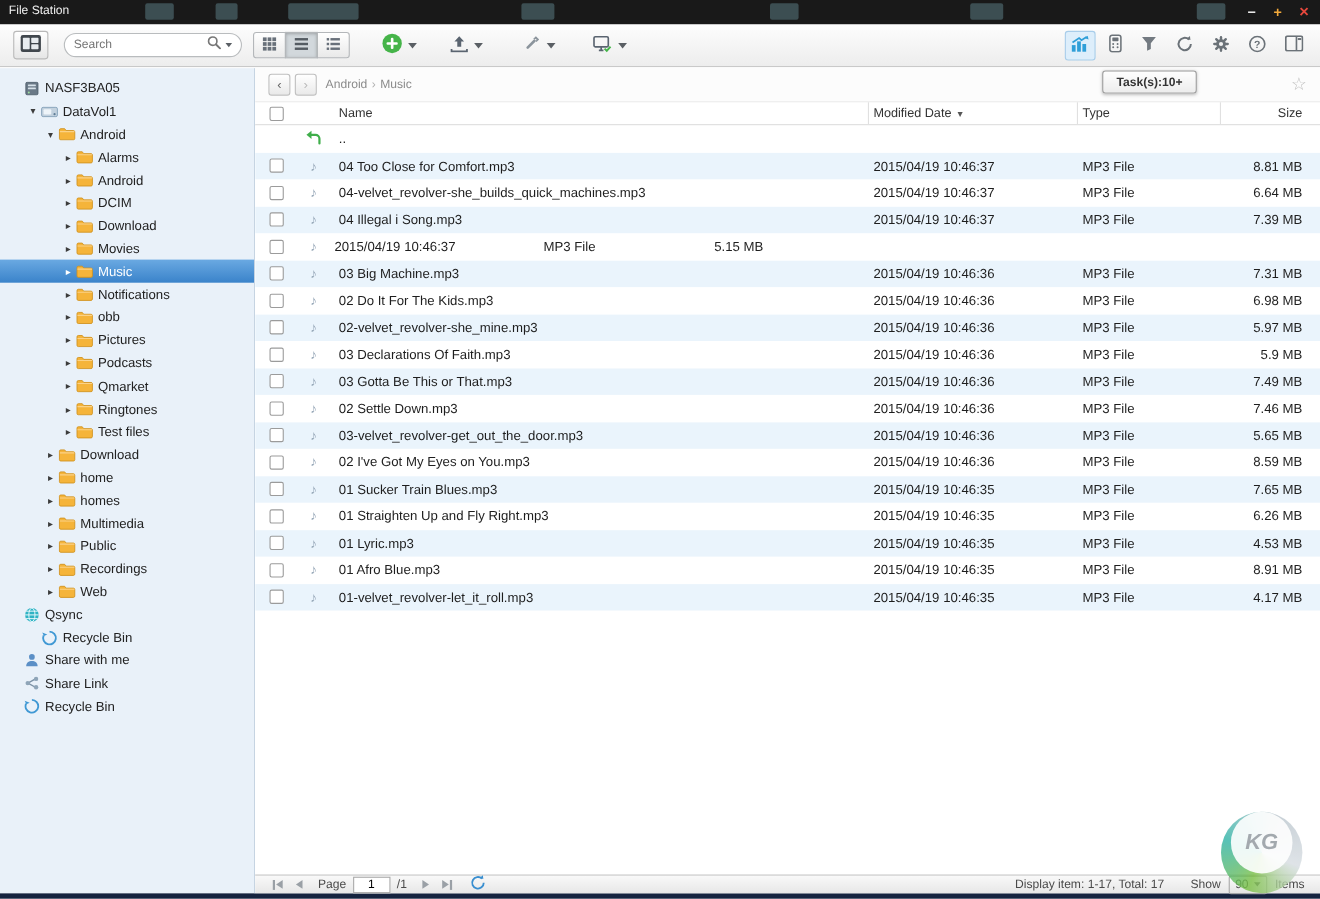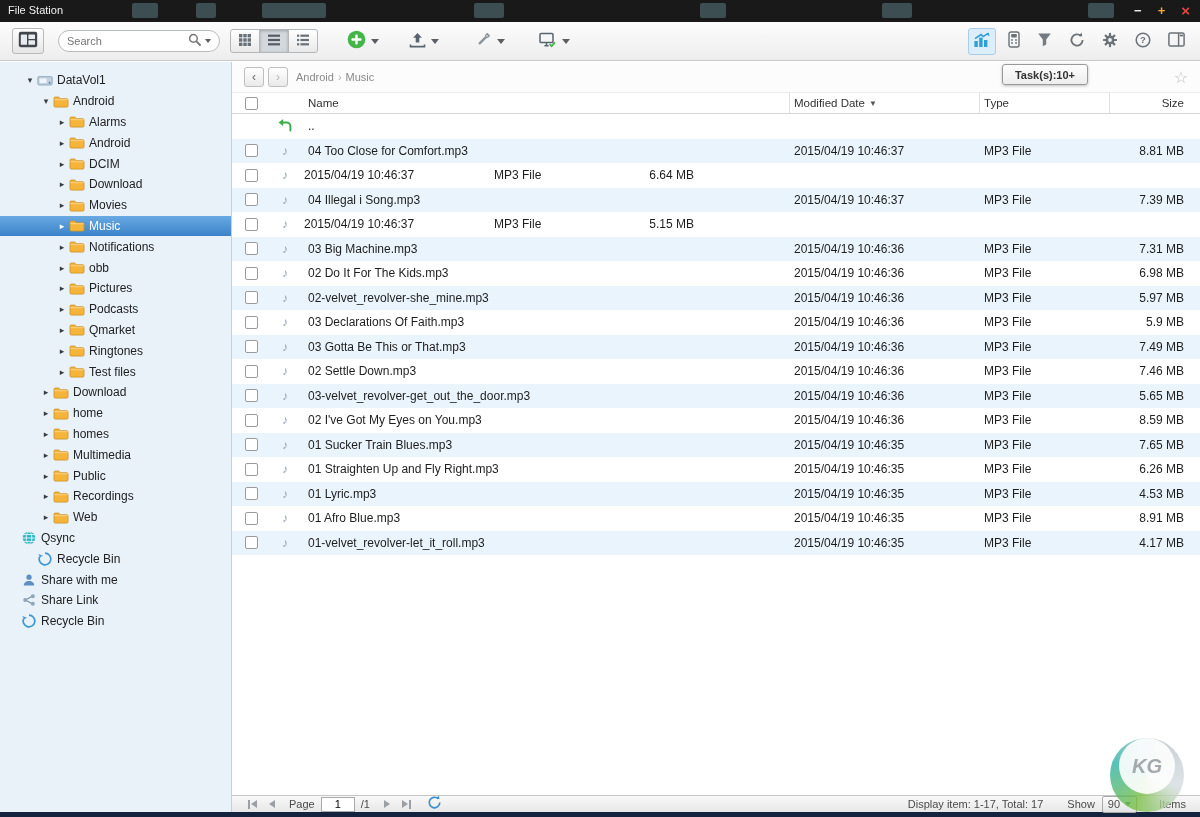--- a/index.html
+++ b/index.html
@@ -80,21 +80,21 @@
   .pg-btn { display:inline-flex; align-items:center; margin:0 4px; gap:1px; background:none; border:none; padding:2px; }
   .tri-l { width:0; height:0; border-top:4.5px solid transparent; border-bottom:4.5px solid transparent; border-right:6px solid #9aa0a6; display:inline-block; }
   .tri-r { width:0; height:0; border-top:4.5px solid transparent; border-bottom:4.5px solid transparent; border-left:6px solid #9aa0a6; display:inline-block; }
   .bar { width:2px; height:9px; background:#9aa0a6; display:inline-block; }
   .pg-label { margin:0 6px 0 8px; }
   .pg-input { width:34px; height:15px; border:1px solid #a9a9a9; font-size:11px; text-align:center; padding:0; font-family:inherit; }
   .pg-total { margin:0 8px 0 6px; }
   .pg-refresh { margin-left:10px; display:inline-flex; background:none; border:none; padding:0; }
   .sb-right { margin-left:auto; display:flex; align-items:center; margin-right:4px; }
   .show-label { margin-left:24px; margin-right:7px; }
-  .items-label { margin-left:22px; }
+  .items-label { margin-left:7px; }
   .show-dd { height:17px; border:1px solid #a9a9a9; border-radius:2px; background:linear-gradient(#fdfdfd,#e3e3e3); display:inline-flex; align-items:center; padding:0 5px; gap:5px; font-size:11px; }
 
   
   .watermark { position:absolute; right:16px; bottom:0px; width:74px; height:74px; border-radius:50%; background:conic-gradient(from 200deg,#79bf43,#2fb3a6,#b9c4cc,#d7dde2,#79bf43); opacity:.8; z-index:60; display:flex; justify-content:center; }
   .wm-inner { width:56px; height:56px; border-radius:50%; background:rgba(255,255,255,.9); display:flex; align-items:center; justify-content:center; font-weight:bold; font-style:italic; font-size:20px; color:#8d949b; }
 </style>
 </head>
 <body>
 
 <div class="screen">
@@ -262,20 +262,32 @@
                 <rect x="11.8" y="2.6" width="3.2" height="1.8" fill="#6b7278"></rect>
               </svg></span>
           </button>
       </div>
     </div>
 
     <div class="main">
 
       <div class="sidebar">
         <div class="tree">
+            <div class="tree-item" style="padding-left: 8px;">
+              <span class="tree-arrow"></span>
+              <span class="tree-icon">
+                <svg width="14" height="13" viewBox="0 0 14 13">
+                  <rect x="1.5" y="0.8" width="11" height="11.4" rx="1.2" fill="#6a7987" stroke="#4e5d6b" stroke-width="0.8"></rect>
+                  <rect x="3.4" y="2.8" width="7.2" height="1.6" rx="0.4" fill="#d7e2ea"></rect>
+                  <rect x="3.4" y="5.6" width="7.2" height="1.6" rx="0.4" fill="#d7e2ea"></rect>
+                  <circle cx="4.2" cy="10" r="0.9" fill="#9fe09f"></circle>
+                </svg>
+              </span>
+              <span class="tree-label">NASF3BA05</span>
+            </div>
             <div class="tree-item" style="padding-left: 24px;">
               <span class="tree-arrow">▾</span>
               <span class="tree-icon">
                 <svg width="16" height="13" viewBox="0 0 16 13">
                   <rect x="0.8" y="2.6" width="14.4" height="8.4" rx="1.4" fill="#c2d1de" stroke="#83a0b8" stroke-width="0.8"></rect>
                   <rect x="2.6" y="4.4" width="7" height="4.6" rx="0.8" fill="#eef4f9"></rect>
                   <circle cx="12.6" cy="8.8" r="1" fill="#5f7d96"></circle>
                 </svg>
               </span>
               <span class="tree-label">DataVol1</span>
@@ -594,20 +606,21 @@
               <span class="c-name">04 Too Close for Comfort.mp3</span>
               <span class="c-mod">2015/04/19 10:46:37</span>
               <span class="c-type">MP3 File</span>
               <span class="c-size">8.81 MB</span>
             </div>
             <div class="trow">
               <span class="c-check">
                 <span class="checkbox"></span>
               </span>
               <span class="c-icon">♪</span>
+              <span class="c-name">04-velvet_revolver-she_builds_quick_machines.mp3</span>
               <span class="c-mod">2015/04/19 10:46:37</span>
               <span class="c-type">MP3 File</span>
               <span class="c-size">6.64 MB</span>
             </div>
             <div class="trow alt">
               <span class="c-check">
                 <span class="checkbox"></span>
               </span>
               <span class="c-icon">♪</span>
               <span class="c-name">04 Illegal i Song.mp3</span>

